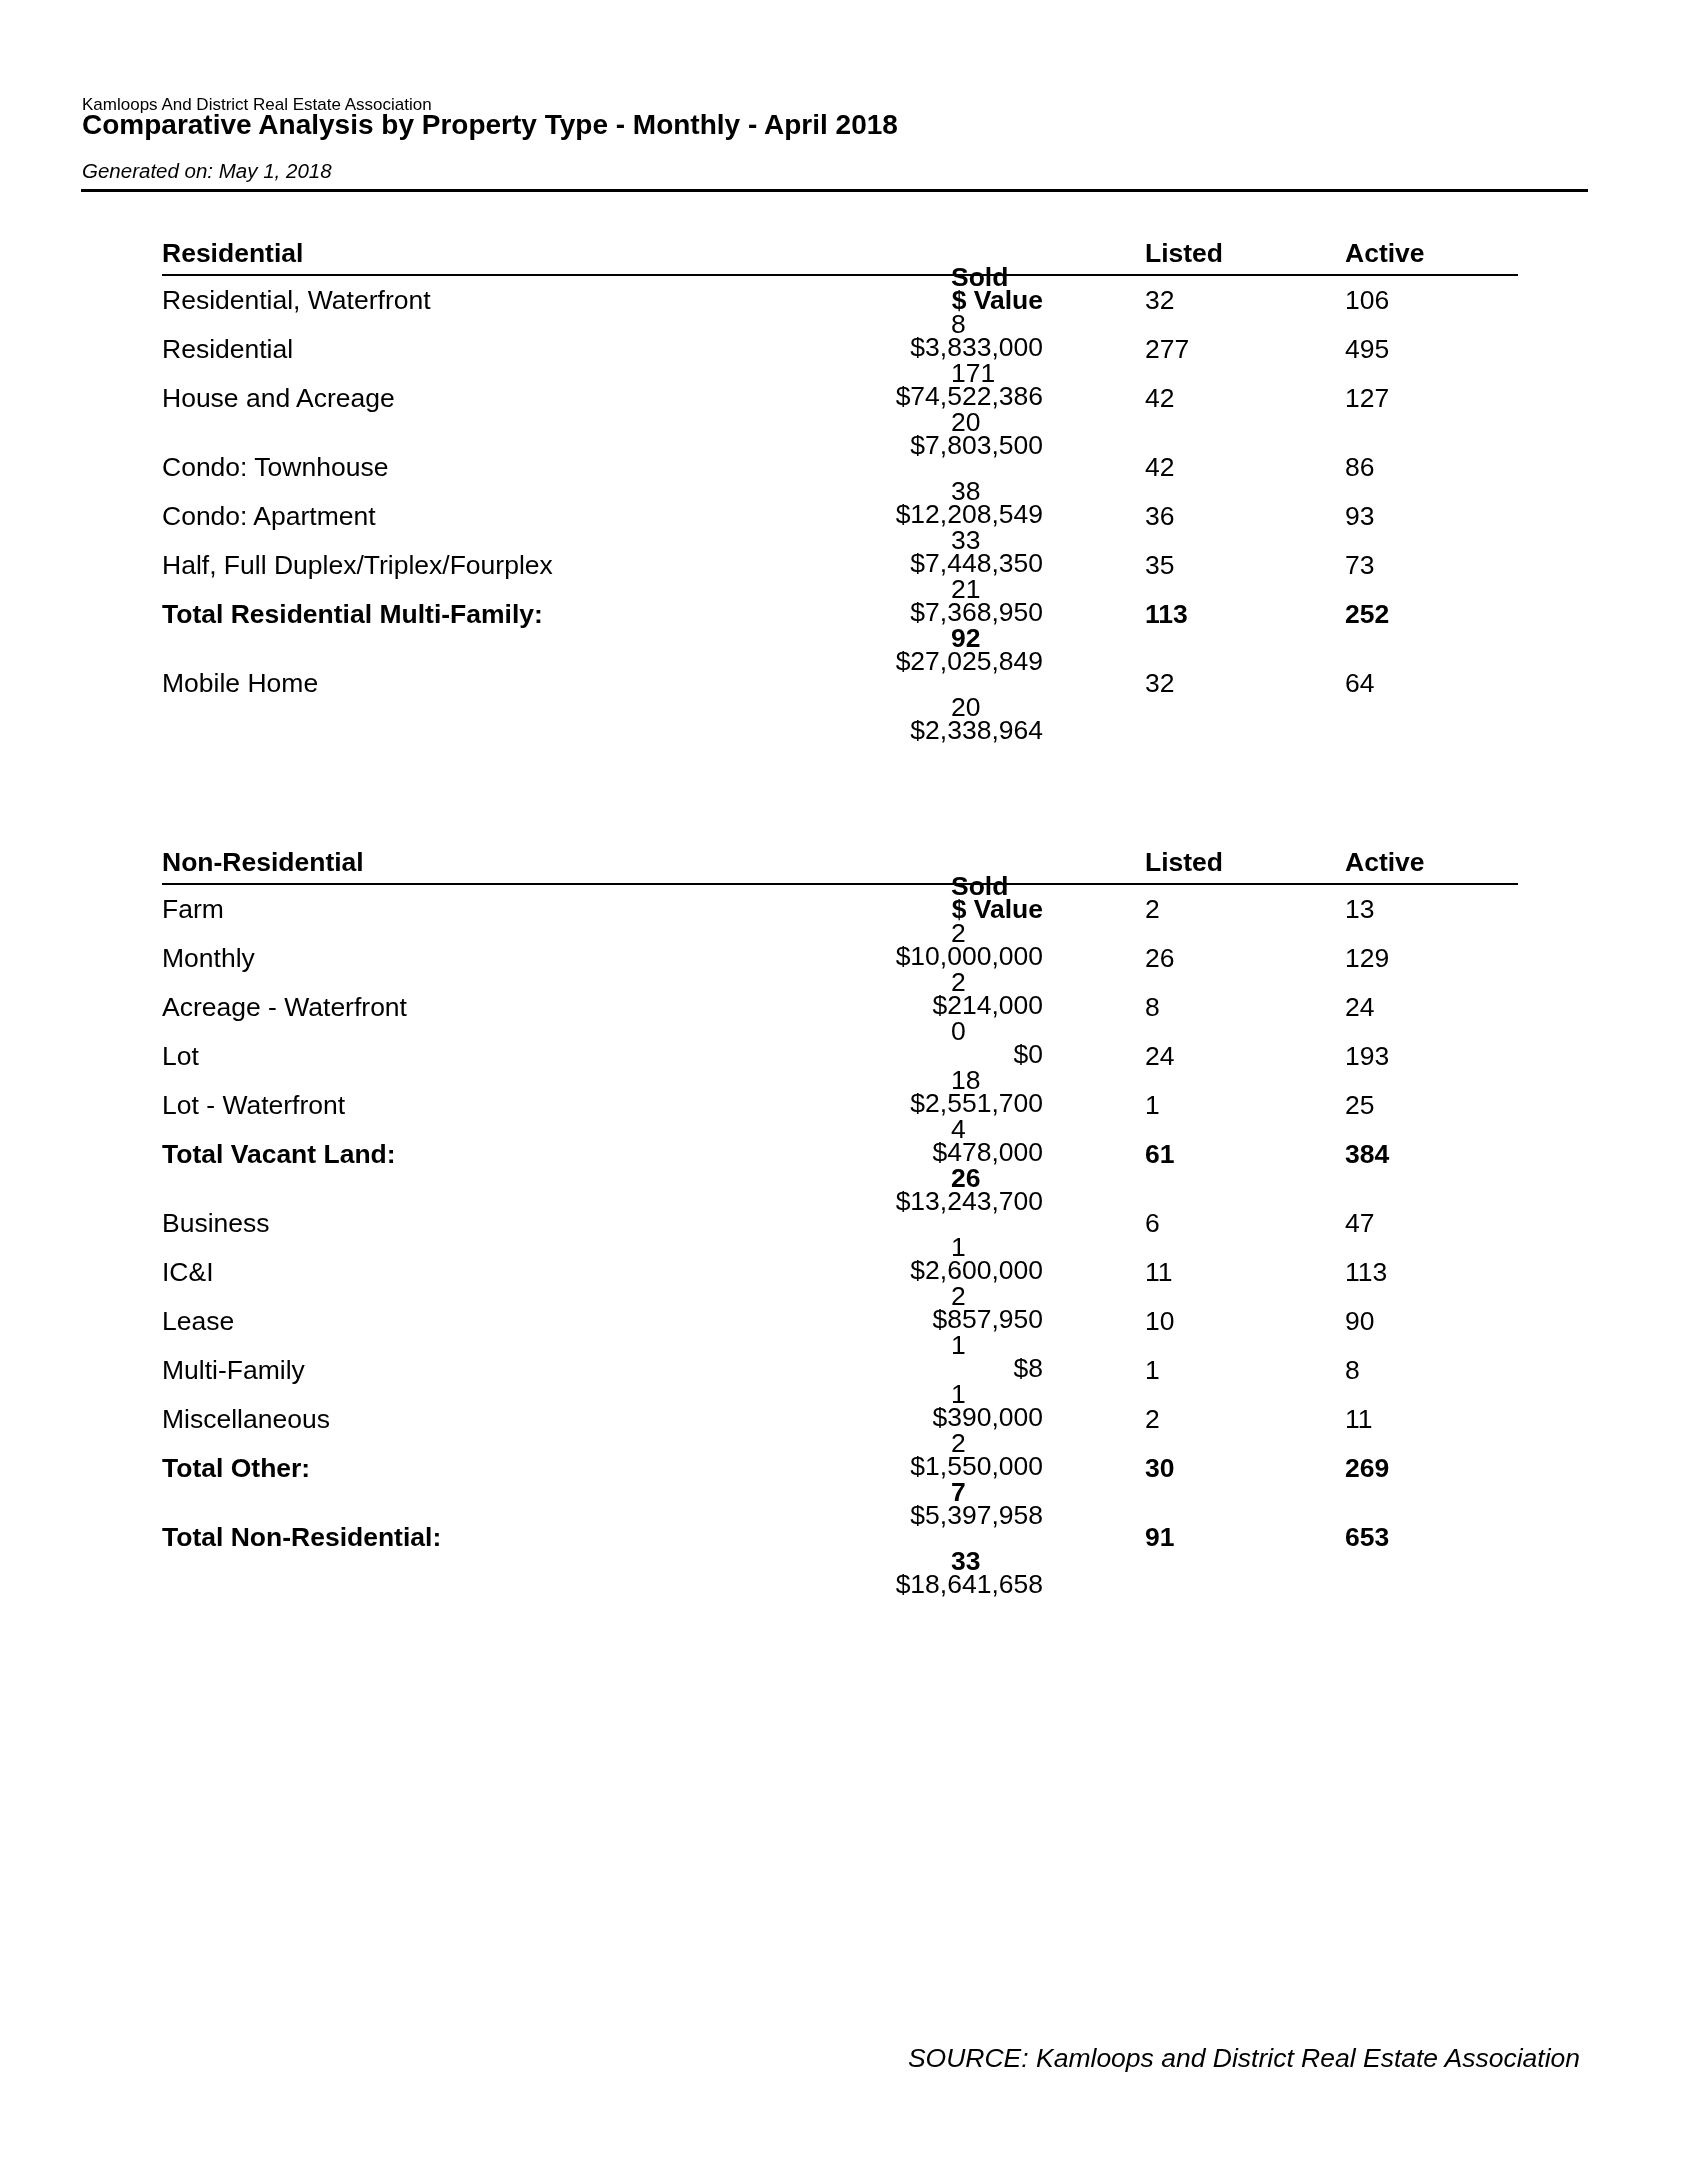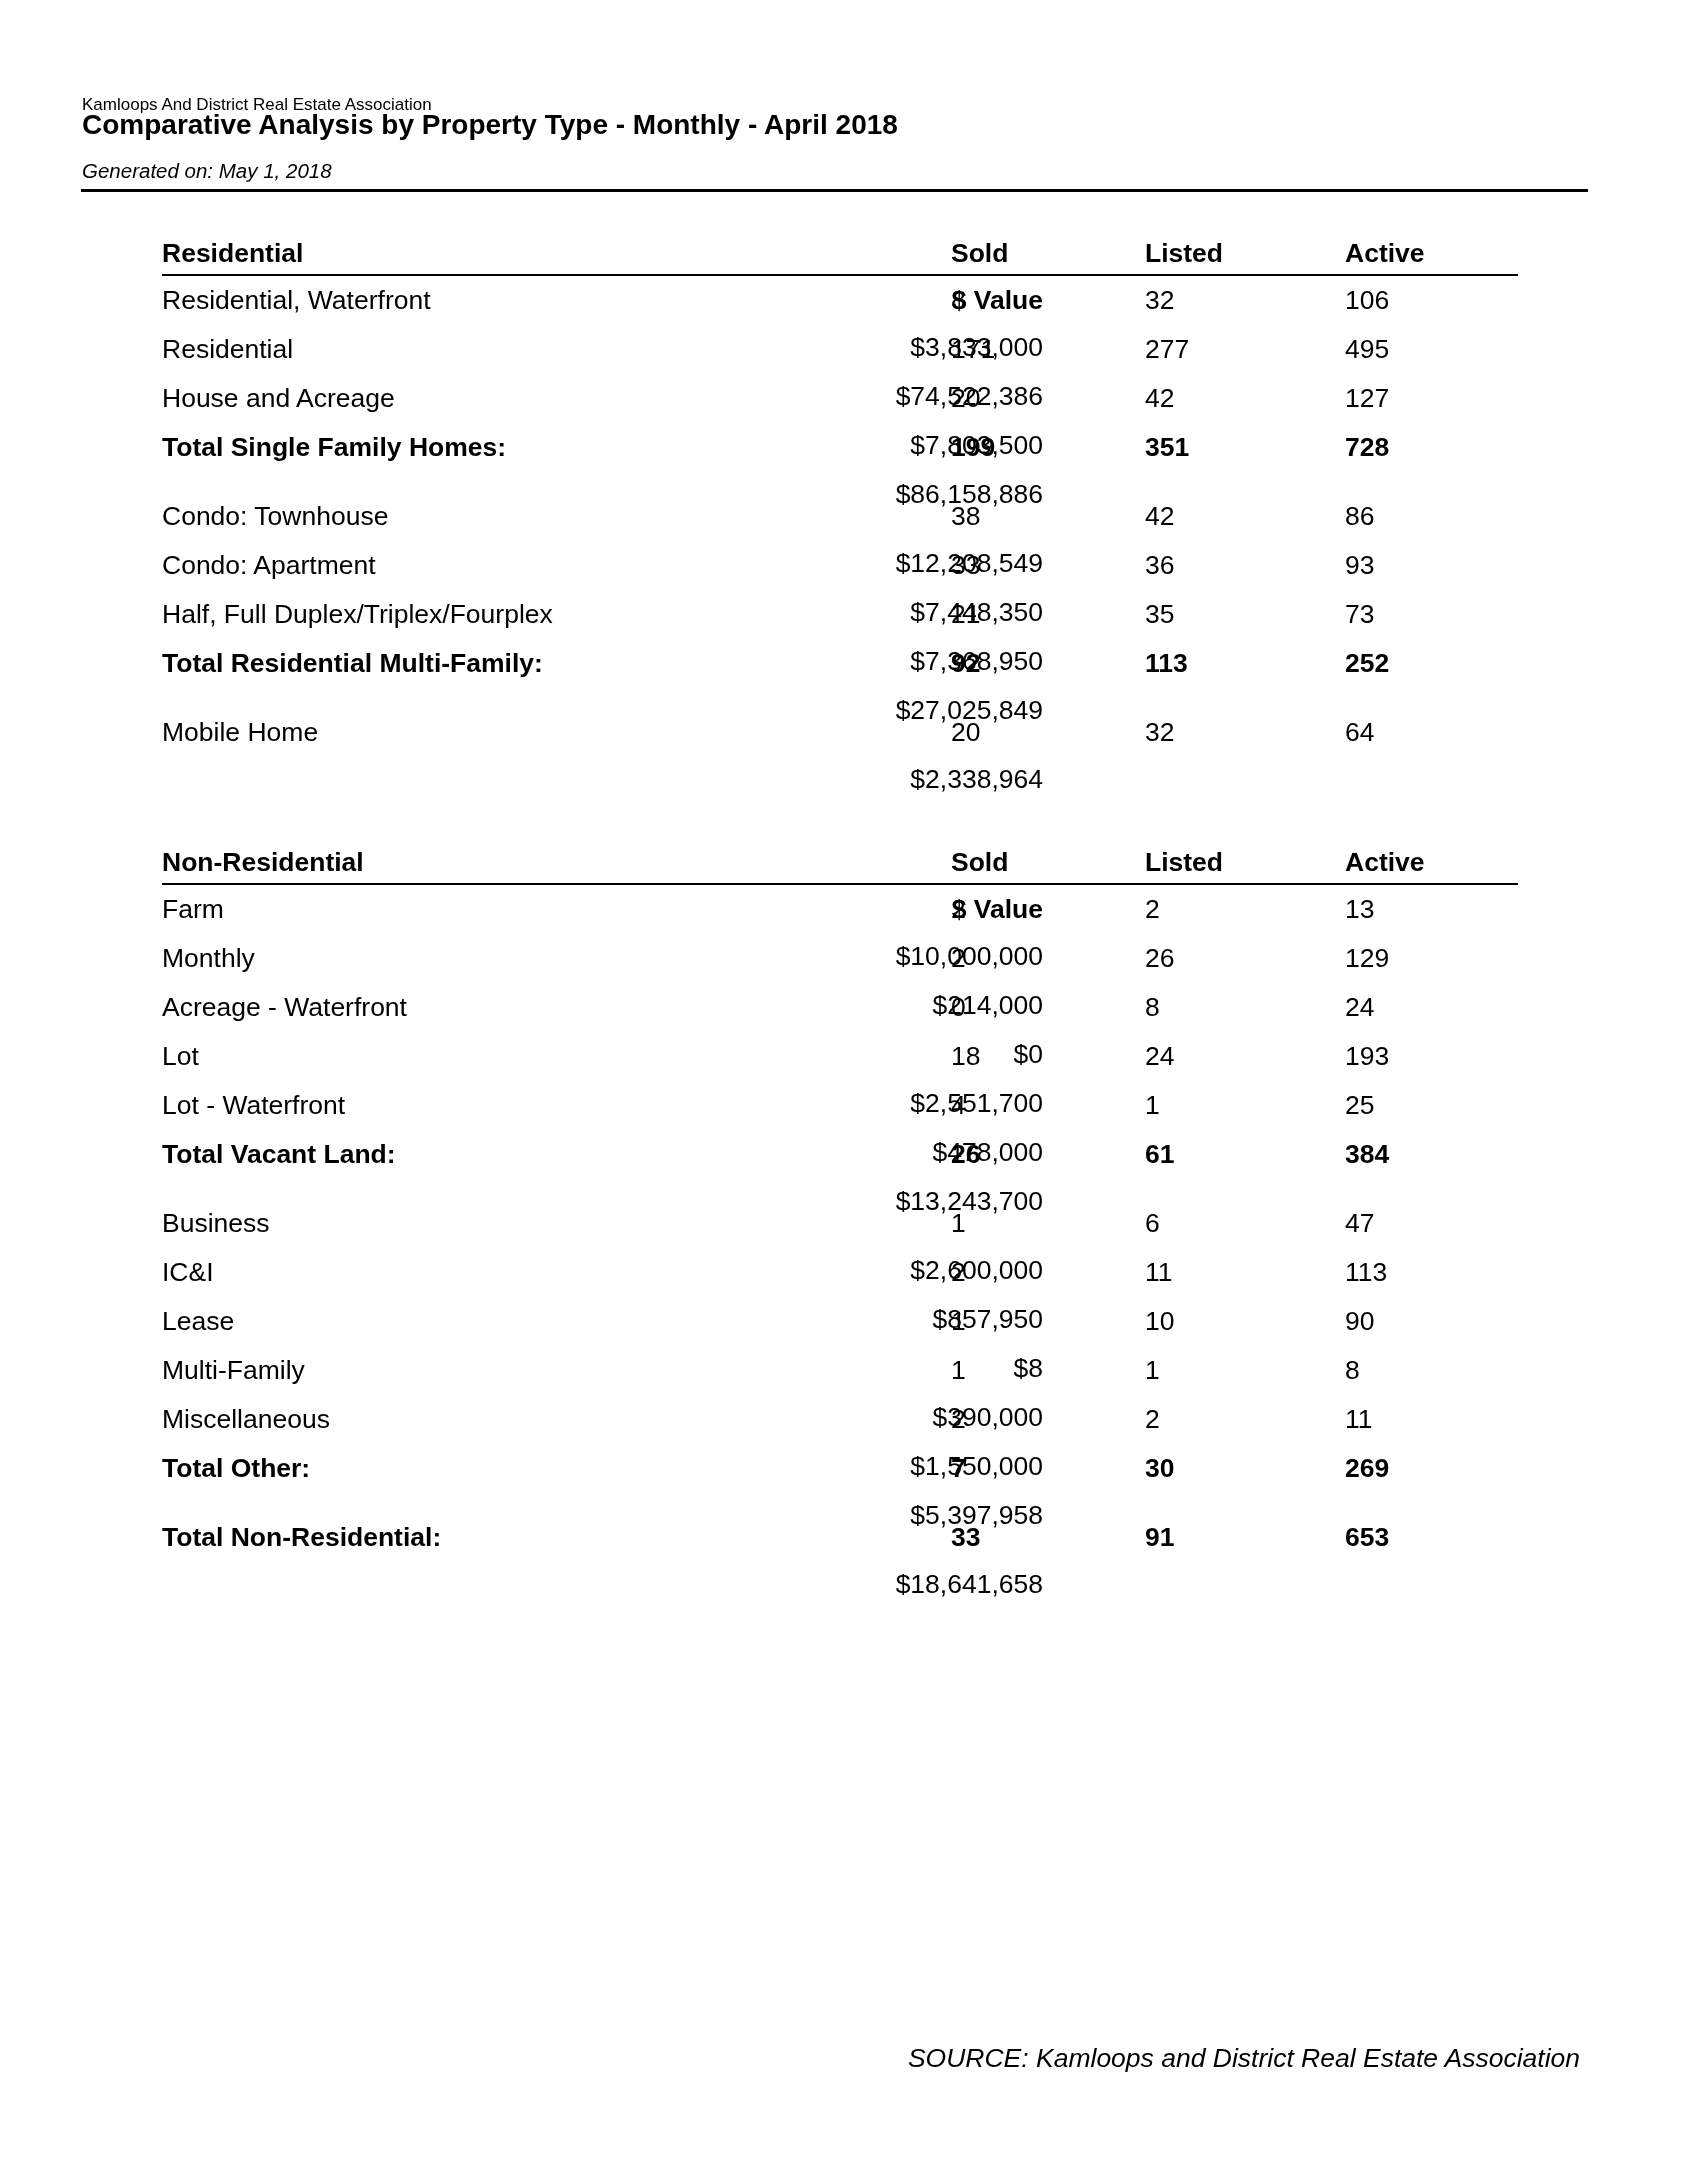--- a/index.html
+++ b/index.html
@@ -8,21 +8,21 @@
   .org { position:absolute; left:82px; top:57px; font-size:17px;margin-top:38px; }
   .title { position:absolute; left:82px; top:109px; font-size:28px; font-weight:bold; }
   .generated { position:absolute; left:82px; top:159px; font-size:20.5px; font-style:italic; }
   .top-rule { position:absolute; left:81px; top:189px; width:1507px; height:2.6px; background:#000; }
 
   .section { position:absolute; left:162px; width:1356px; }
   .row { position:relative; height:49px; font-size:26.5px; }
   .row > span { position:absolute; top:9.3px; white-space:nowrap; }
   .c-label { left:0; }
   .c-value { right:475px; text-align:right;margin-top:47px; }
-  .c-sold { left:789px; }
+  .c-sold { left:789px;margin-top:24px; }
   .c-listed { left:983px; }
   .c-active { left:1183px; }
   .hdr { font-weight:bold; border-bottom:2.6px solid #000; height:41px; }
   .hdr > span { top:5.3px; }
   .bold { font-weight:bold; }
   .bold .c-value { font-weight:normal; }
   .grand .c-value { font-weight:bold; }
   .gap { height:20px; }
   .gap2 { height:20px; }
 
@@ -59,27 +59,20 @@
     <span class="c-listed">277</span>
     <span class="c-active">495</span>
   </div>
   <div class="row">
     <span class="c-label">House and Acreage</span>
     <span class="c-value">$7,803,500</span>
     <span class="c-sold">20</span>
     <span class="c-listed">42</span>
     <span class="c-active">127</span>
   </div>
-  <div class="row bold">
-    <span class="c-label">Total Single Family Homes:</span>
-    <span class="c-value">$86,158,886</span>
-    <span class="c-sold">199</span>
-    <span class="c-listed">351</span>
-    <span class="c-active">728</span>
-  </div>
 
   <div class="gap"></div>
 
   <div class="row">
     <span class="c-label">Condo: Townhouse</span>
     <span class="c-value">$12,208,549</span>
     <span class="c-sold">38</span>
     <span class="c-listed">42</span>
     <span class="c-active">86</span>
   </div>

